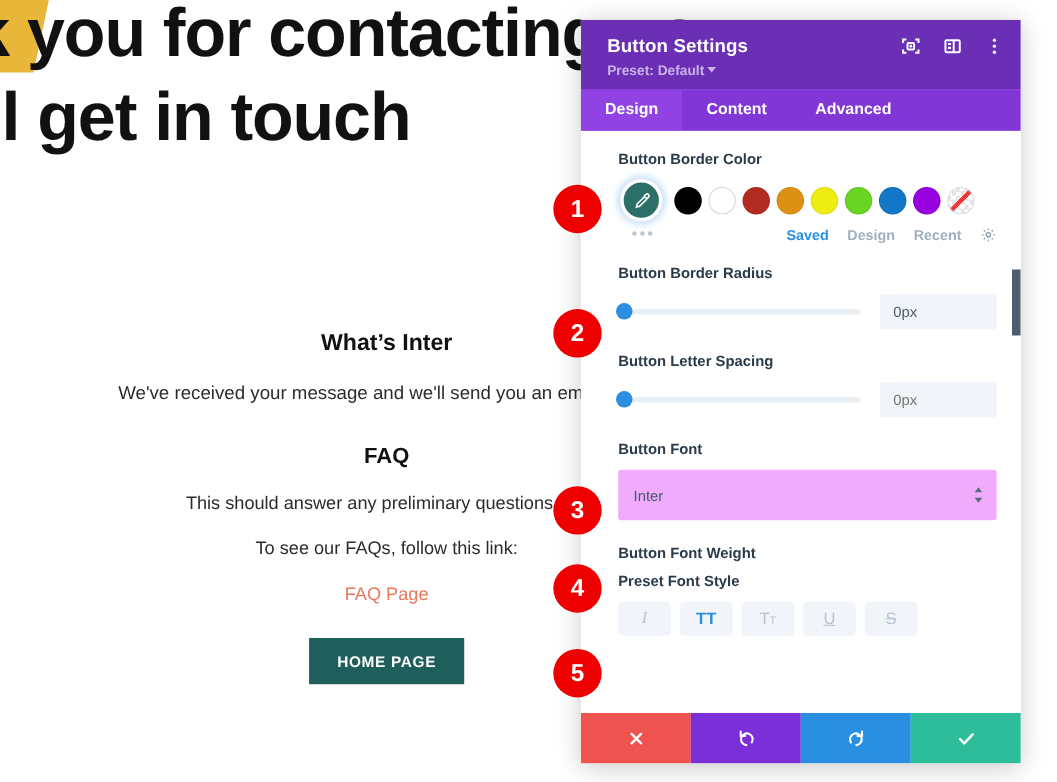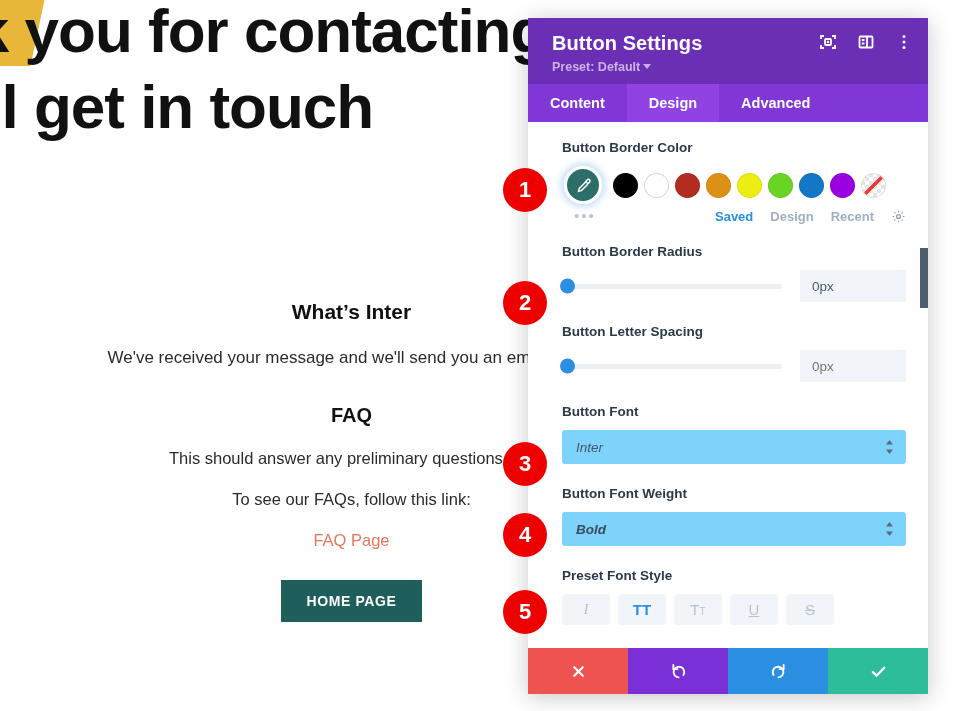--- a/index.html
+++ b/index.html
@@ -94,21 +94,21 @@
     display: flex; flex-direction: column;
     overflow: hidden;
   }
   .modal-header {
     background: #6b2fb5;
     padding: 14px 20px 10px 24px;
     position: relative;
     flex: 0 0 auto;
   }
   .modal-title {
-    color: #ffffff; font-size: 20px; font-weight: 700;
+    color: #ffffff; font-size: 17px; font-weight: 700;
     letter-spacing: 0.1px;
   }
   .modal-preset {
     color: #cbb2e6; font-size: 12.5px; font-weight: 700;
     margin-top: 5px; cursor: pointer;
   }
   .preset-caret {
     display: inline-block; margin-left: 3px;
     border-left: 4px solid transparent;
     border-right: 4px solid transparent;
@@ -198,26 +198,26 @@
     flex: 0 0 auto; width: 106px; height: 32px;
     background: #f1f5f9; border-radius: 2px; border: none;
     font-size: 13.5px; color: #4b5b6b; font-weight: 400;
     padding: 0 12px; font-family: "Liberation Sans", sans-serif;
   }
   .num-box.muted { color: #a9b7c4; }
 
   
   .select-wrap { position: relative; margin-bottom: 22px; }
   .select-box {
-    width: 100%; height: 34px;
-    background: #7dd3fc; border: none; border-radius: 3px;
+    width: 100%; height: 46px;
+    background: #f0abfc; border: none; border-radius: 3px;
     font-size: 13.5px; color: #46586a; font-weight: 400;
     padding: 0 30px 0 14px;
     appearance: none; -webkit-appearance: none;
-    font-family: "Liberation Sans", sans-serif; cursor: pointer; font-style: italic;
+    font-family: "Liberation Sans", sans-serif; cursor: pointer;
   }
   .select-box.bold { font-weight: 700; color: #3b4c5d; }
   .sel-arrows {
     position: absolute; right: 12px; top: 50%; transform: translateY(-50%);
     pointer-events: none; display:block;
   }
 
   
   .style-row { display: flex; gap: 8px; margin-bottom: 14px; }
   .style-btn {
@@ -328,22 +328,22 @@
         <svg class="hicon" viewBox="0 0 20 20" fill="#ffffff">
           <circle cx="10" cy="4.5" r="1.5"></circle>
           <circle cx="10" cy="10" r="1.5"></circle>
           <circle cx="10" cy="15.5" r="1.5"></circle>
         </svg>
       </span>
     </div>
   </div>
 
   <div class="tabs">
+    <div class="tab active">Design</div>
     <div class="tab">Content</div>
-    <div class="tab active">Design</div>
     <div class="tab">Advanced</div>
   </div>
 
   <div class="modal-body">
 
     <div class="field-label">Button Border Color</div>
     <div class="swatch-row">
       <div class="sw picker">
         <svg width="17" height="17" viewBox="0 0 20 20" fill="none" stroke="#ffffff" stroke-width="1.7" stroke-linecap="round">
           <path d="M14.5 3.2a2 2 0 0 1 2.8 2.8l-2 2-2.8-2.8 2-2z"></path>
@@ -395,29 +395,20 @@
       <select class="select-box">
         <option>Inter</option>
       </select>
       <svg class="sel-arrows" width="9" height="15" viewBox="0 0 9 15" fill="#5b6b7b">
         <path d="M4.5 0.5 8 5H1z"></path>
           <path d="M4.5 14.5 8 10H1z"></path>
       </svg>
     </div>
 
     <div class="field-label">Button Font Weight</div>
-    <div class="select-wrap">
-      <select class="select-box bold">
-        <option>Bold</option>
-      </select>
-      <svg class="sel-arrows" width="9" height="15" viewBox="0 0 9 15" fill="#5b6b7b">
-        <path d="M4.5 0.5 8 5H1z"></path>
-          <path d="M4.5 14.5 8 10H1z"></path>
-      </svg>
-    </div>
 
     <div class="field-label">Preset Font Style</div>
     <div class="style-row">
       <div class="style-btn">
         <span class="gl it">I</span>
       </div>
       <div class="style-btn active">
         <span class="gl tt">TT</span>
       </div>
       <div class="style-btn">

